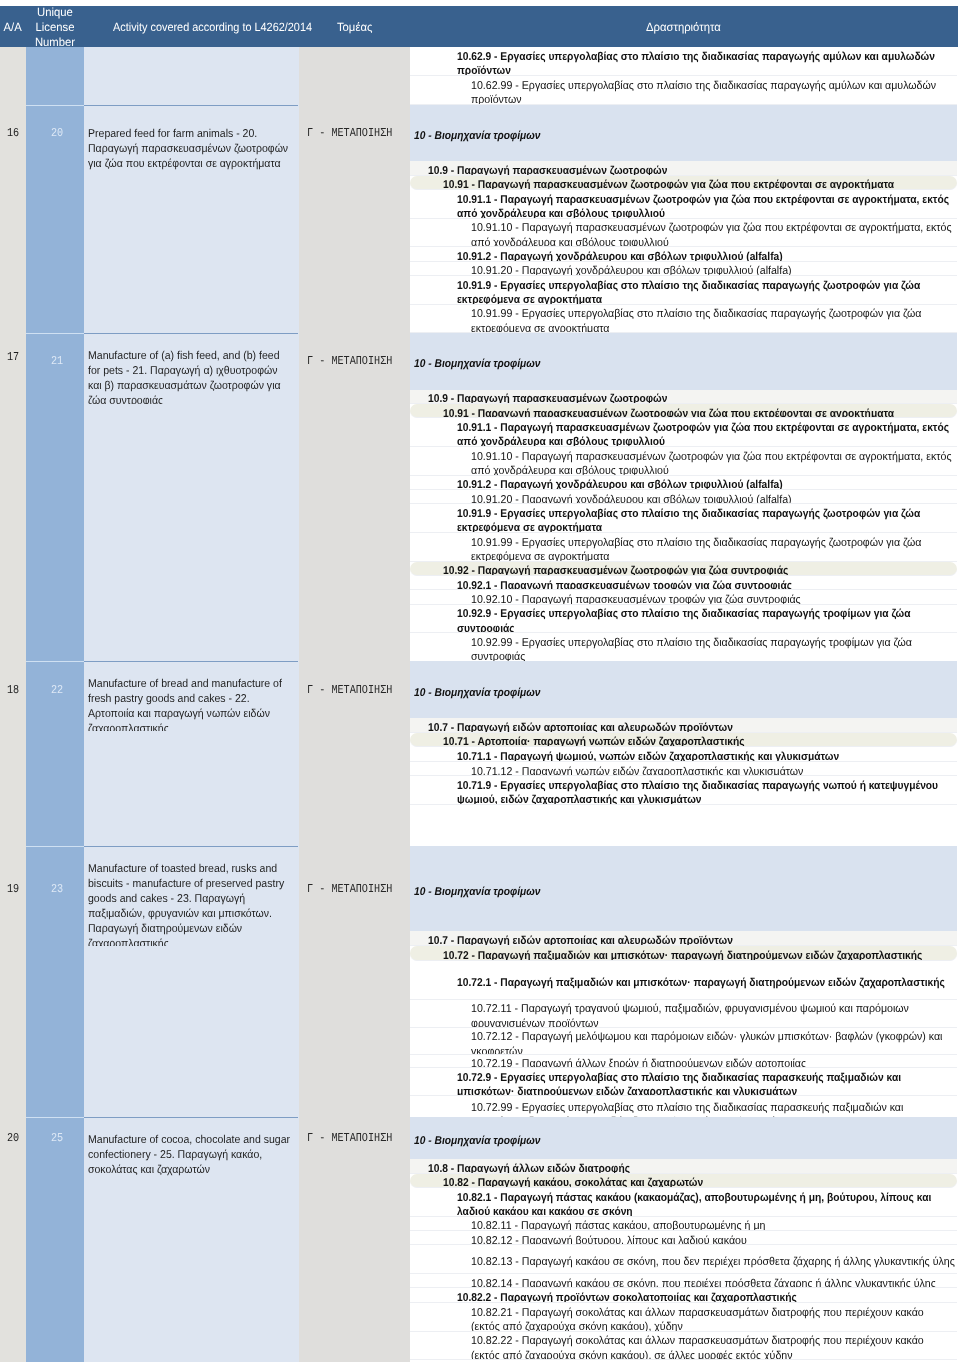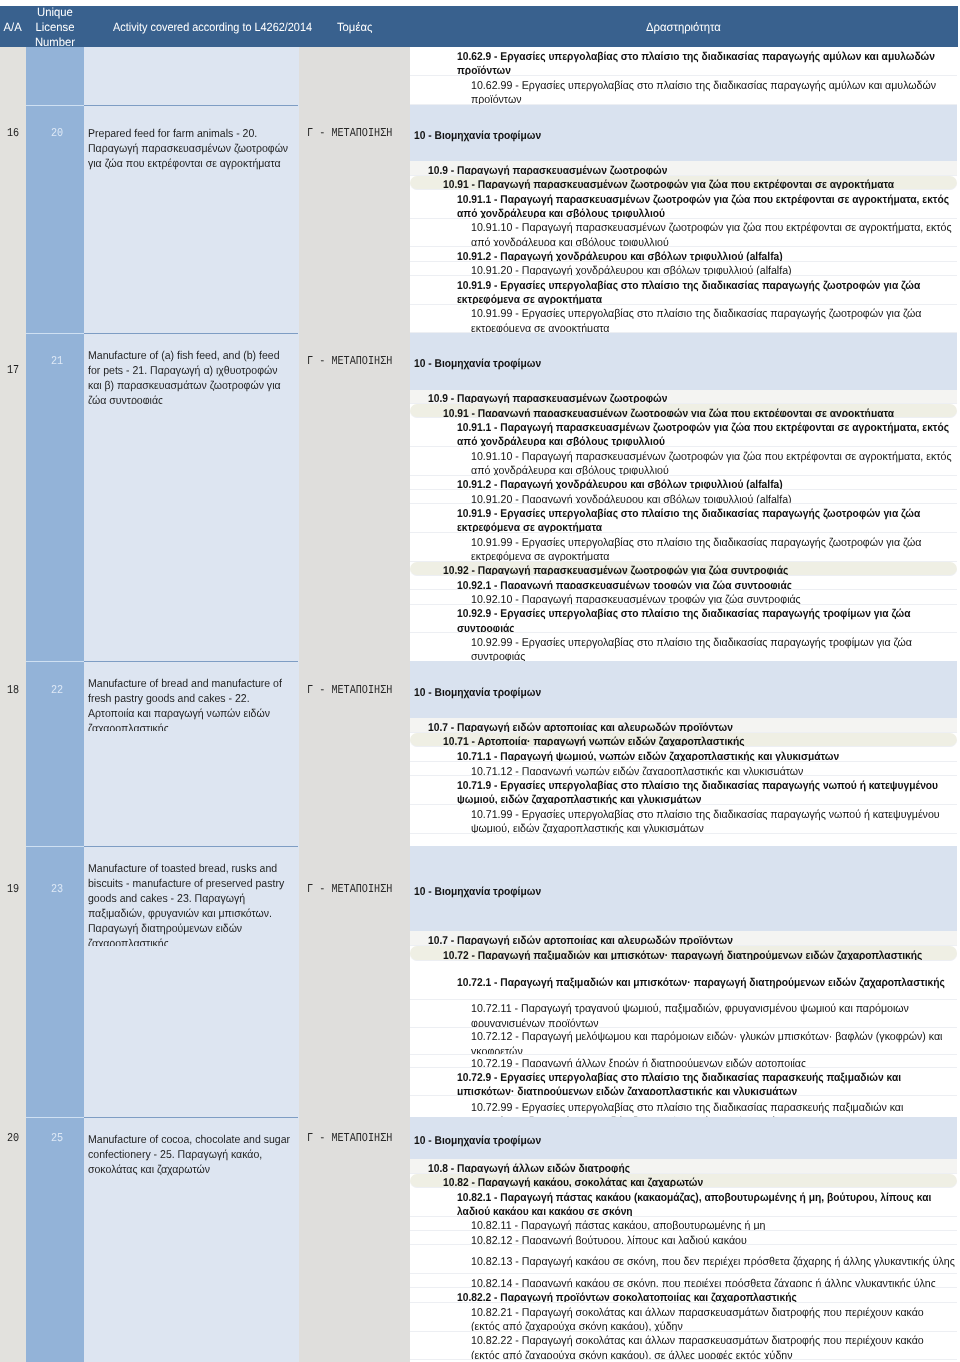--- a/index.html
+++ b/index.html
@@ -40,21 +40,21 @@
   .cLIC{left:27.5px;width:58px;text-align:center;color:#dee9f6;}
   .cSEC{left:299px;width:111px;text-align:center;padding-left:7px;box-sizing:border-box;color:#272727;}
   .cSEC > span{transform-origin:left center;}
   .cACTwrap{position:absolute;left:84px;top:0px;width:215px;overflow:hidden;margin-top:14px;}
   .cACT{position:absolute;left:4px;top:0;width:220.5px;box-sizing:border-box;
         font-size:11.4px;line-height:15.05px;color:#1d1d1d;
         transform:scaleX(0.925);transform-origin:left top;}
 
   
   .grp{position:absolute;left:410px;width:547px;}
-  .gtitle{position:relative;background:#d9e2ef;display:flex;flex-direction:column;justify-content:center;}
+  .gtitle{position:relative;background:#d9e2ef;display:flex;flex-direction:column;justify-content:center;font-style:italic;}
   .gtitle span{display:block;margin-left:4px;font-size:11.4px;line-height:14.25px;font-weight:bold;color:#111111;
                transform:scaleX(0.90);transform-origin:left center;white-space:nowrap;position:relative;top:3.2px;}
   .it{position:relative;box-sizing:border-box;background:#ffffff;border-bottom:1px solid #edeff3;
       display:flex;flex-direction:column;justify-content:center;overflow:hidden;}
   .it > span{display:block;font-size:11.4px;line-height:14.3px;color:#111111;transform-origin:left center;position:relative;top:3.2px;}
   .it.l2{background:#f4f4f2;}
   .it.l3{background:#efefe4;border-radius:7px;}
   .it.l2 > span,.it.l3 > span,.it.l4 > span{font-weight:bold;transform:scaleX(0.90);}
   .it.l5 > span{font-weight:normal;transform:scaleX(0.932);}
   .it.l2 > span{margin-left:18.3px;width:583px;}
@@ -138,21 +138,21 @@
       <div class="it l4" style="height:28.70px">
           <span>10.91.9 - Εργασίες υπεργολαβίας στο πλαίσιο της διαδικασίας παραγωγής ζωοτροφών για ζώα εκτρεφόμενα σε αγροκτήματα</span>
         </div>
       <div class="it l5" style="height:28.70px">
           <span>10.91.99 - Εργασίες υπεργολαβίας στο πλαίσιο της διαδικασίας παραγωγής ζωοτροφών για ζώα εκτρεφόμενα σε αγροκτήματα</span>
         </div>
     </div>
     <div class="row" style="top:286px;height:328px">
       <div class="sep"></div>
       <div class="sep2"></div>
-      <div class="cAA" style="top:30px">
+      <div class="cAA" style="top:17px">
           <span>17</span>
         </div>
       <div class="cLIC" style="top:21.3px">
           <span>21</span>
         </div>
       <div class="cSEC" style="top:21.3px">
           <span>Γ - ΜΕΤΑΠΟΙΗΣΗ</span>
         </div>
       <div class="cACTwrap" style="height:56.5px">
           <div class="cACT" style="top:2.0px">Manufacture of (a) fish feed, and (b) feed for pets - 21. Παραγωγή α) ιχθυοτροφών και β) παρασκευασμάτων ζωοτροφών για ζώα συντροφιάς</div>
@@ -230,23 +230,20 @@
         </div>
       <div class="it l4" style="height:15px">
           <span>10.71.1 - Παραγωγή ψωμιού, νωπών ειδών ζαχαροπλαστικής και γλυκισμάτων</span>
         </div>
       <div class="it l5" style="height:14.35px">
           <span>10.71.12 - Παραγωγή νωπών ειδών ζαχαροπλαστικής και γλυκισμάτων</span>
         </div>
       <div class="it l4" style="height:28.70px">
           <span>10.71.9 - Εργασίες υπεργολαβίας στο πλαίσιο της διαδικασίας παραγωγής νωπού ή κατεψυγμένου ψωμιού, ειδών ζαχαροπλαστικής και γλυκισμάτων</span>
         </div>
-      <div class="it l5" style="height:28.70px">
-          <span>10.71.99 - Εργασίες υπεργολαβίας στο πλαίσιο της διαδικασίας παραγωγής νωπού ή κατεψυγμένου ψωμιού, ειδών ζαχαροπλαστικής και γλυκισμάτων</span>
-        </div>
     </div>
     <div class="row" style="top:799px;height:271px">
       <div class="sep"></div>
       <div class="sep2"></div>
       <div class="cAA" style="top:35.7px">
           <span>19</span>
         </div>
       <div class="cLIC" style="top:35.7px">
           <span>23</span>
         </div>

